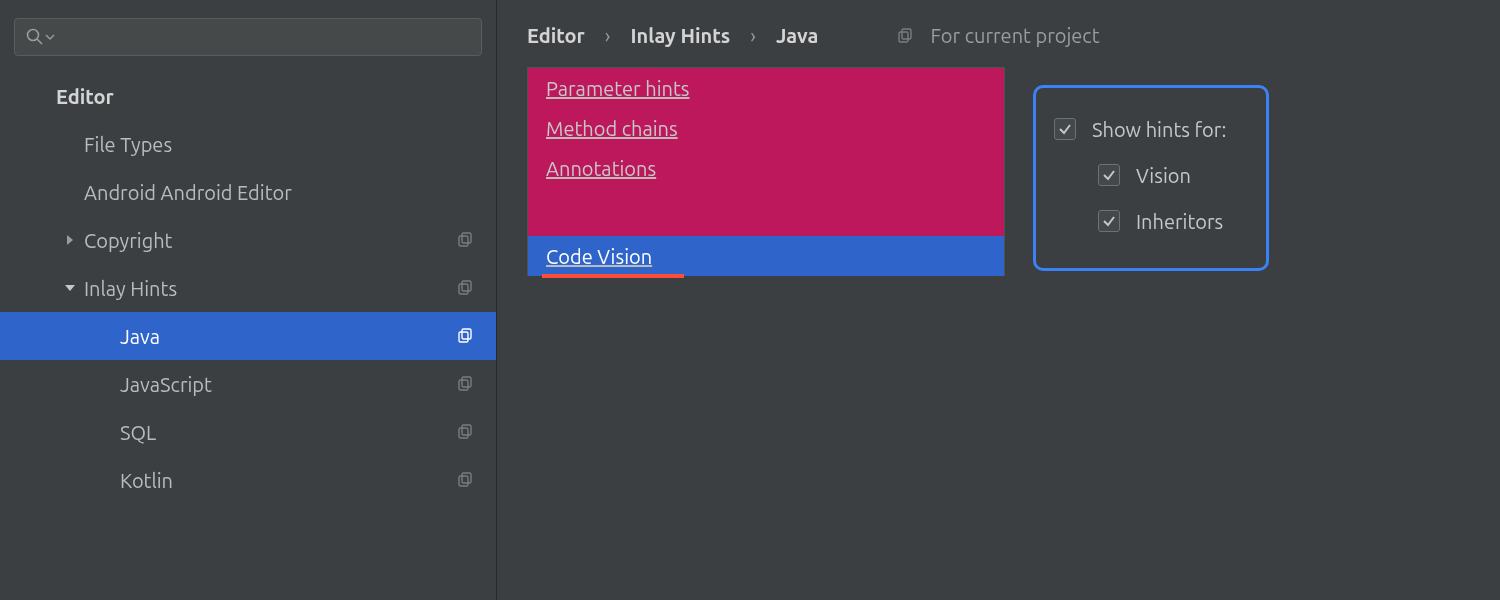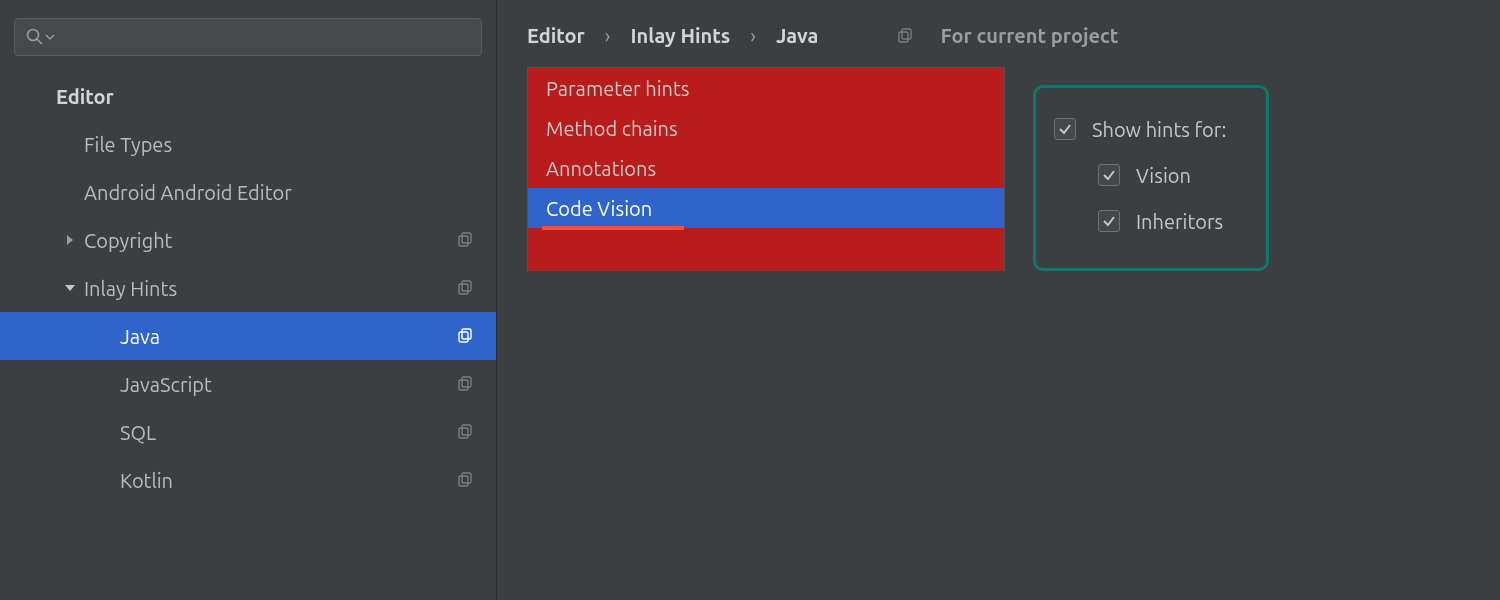--- a/index.html
+++ b/index.html
@@ -83,55 +83,57 @@
   .panel { flex: 1; display: flex; flex-direction: column; }
   .panel-header {
     display: flex;
     align-items: center;
     padding: 24px 0 20px 30px;
     gap: 20px;
     color: #bbbbbb;
   }
   .crumbs { display: flex; align-items: center; gap: 20px; font-weight: 600; color: #d4d4d4; }
   .crumb-sep { opacity: 0.6; font-weight: 400; }
-  .scope-note { display: flex; align-items: center; gap: 24px; margin-left: 56px; color: #9a9d9f; font-weight: bold; }
+  .scope-note { display: flex; align-items: center; gap: 14px; margin-left: 56px; color: #9a9d9f; }
 
   .panel-body { display: flex; padding-left: 30px; }
   .list-pane {
     width: 478px;
     border: 1px solid #4e5254;
     border-bottom: none;
-    background: #b91c1c;
+    background: #be185d;
+    text-decoration: underline;
   }
   .list-item {
     height: 40px;
     display: flex;
     align-items: center;
     padding: 0 18px;
     font-size: 20px;
     color: #c7c7c7;
   }
   .list-item.selected {
     background: #2f65ca;
     color: #ffffff;
     position: relative;
+    margin-top: 48px;
   }
   .list-item.selected::after {
     content: "";
     position: absolute;
     left: 14px;
     right: 320px;
     bottom: -2px;
     height: 4px;
     background: #ff4d3a;
   }
 
   .options-pane { flex: 1; padding: 18px 0 0 28px; }
   .options-box {
-    border: 3px solid #0f766e;
+    border: 3px solid #3b82f6;
     border-radius: 10px;
     padding: 18px 40px 24px 18px;
     display: inline-block;
   }
   .chk-row {
     display: flex;
     align-items: center;
     gap: 16px;
     height: 46px;
     color: #c7c7c7;

